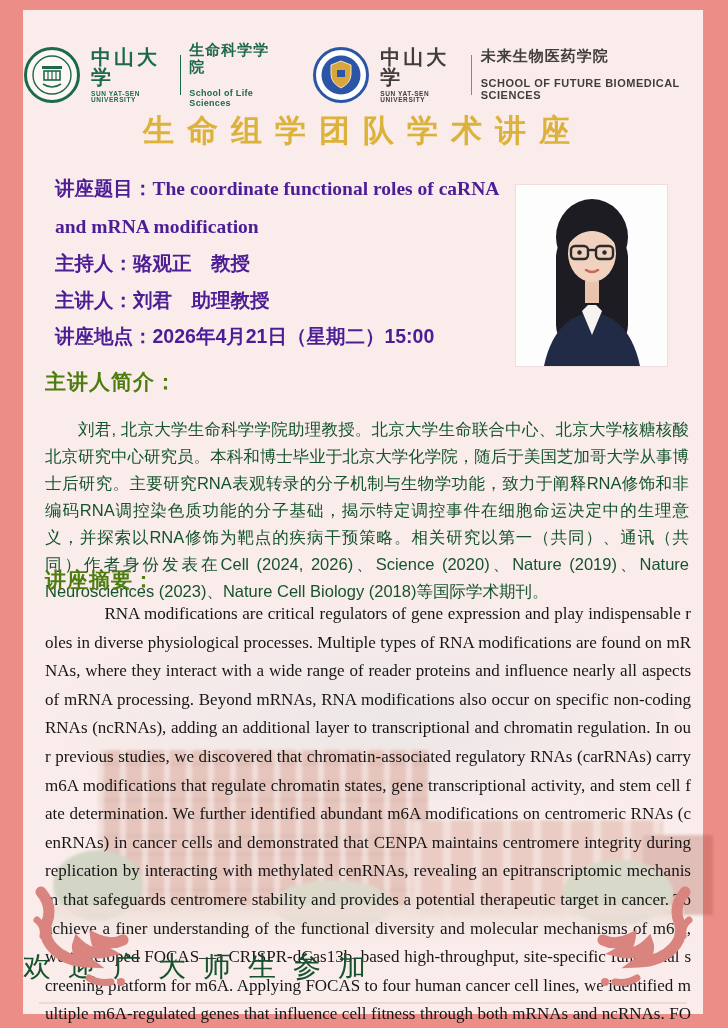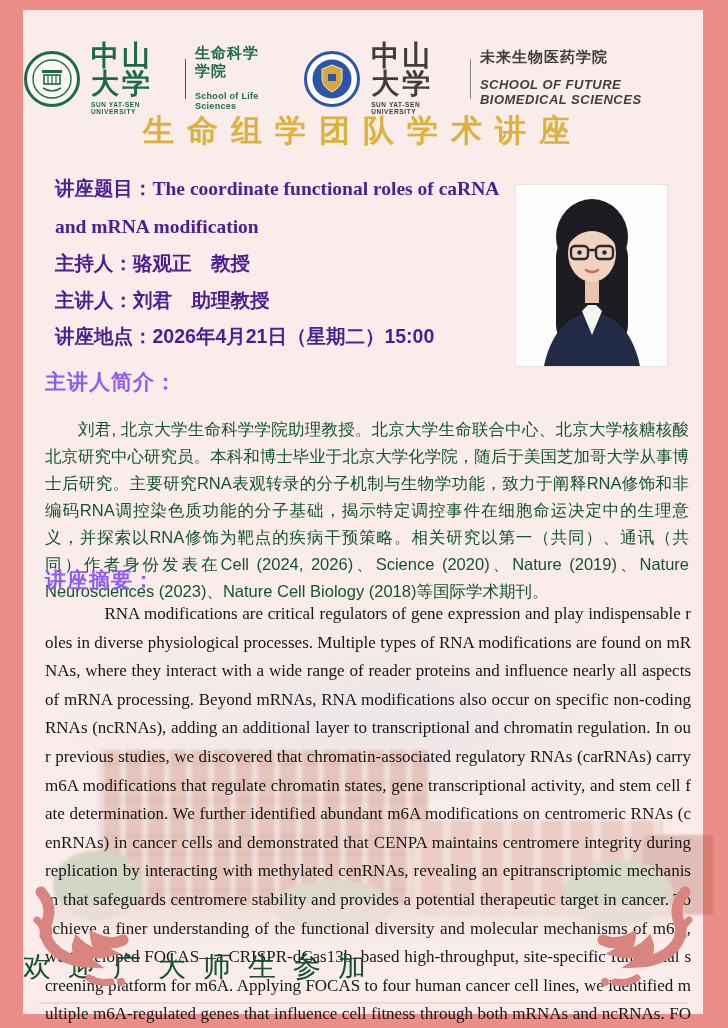--- a/index.html
+++ b/index.html
@@ -18,31 +18,31 @@
   }
   
   .logo-row{
     position:absolute;top:32px;left:0;right:0;
     display:flex;justify-content:center;align-items:center;gap:34px;
   }
   .logo-group{display:flex;align-items:center;gap:10px;}
   .emblem{width:58px;height:58px;flex:0 0 auto;}
   .logo-text{display:flex;align-items:center;gap:9px;}
   .uni-block{display:flex;flex-direction:column;align-items:center;line-height:1;}
-  .uni-cn{font-family:"Liberation Serif","DejaVu Serif",serif;font-weight:bold;font-size:28px;letter-spacing:3px;}
+  .uni-cn{font-family:"Liberation Serif","DejaVu Serif",serif;font-weight:bold;font-size:20px;letter-spacing:3px;}
   .uni-en{font-size:6.5px;letter-spacing:.6px;margin-top:4px;font-weight:bold;}
   .divider{width:1px;height:40px;}
   .dept-block{display:flex;flex-direction:column;line-height:1.15;}
   .dept-cn{font-family:"Liberation Serif","DejaVu Serif",serif;font-weight:bold;font-size:15px;letter-spacing:1px;}
   .dept-en{font-size:9px;font-weight:bold;margin-top:11px;letter-spacing:.3px;}
   .green  .uni-cn,.green .uni-en,.green .dept-cn,.green .dept-en{color:#1d6a4b;}
   .green  .divider{background:#1d6a4b;}
   .dark   .uni-cn,.dark .uni-en,.dark .dept-cn,.dark .dept-en{color:#413d3d;}
   .dark   .divider{background:#8a8686;}
-  .dark   .dept-en{font-size:13px;letter-spacing:.5px;font-style:italic;}
+  .dark   .dept-en{font-size:11px;letter-spacing:.5px;}
   
   .poster-title{
     position:absolute;top:100px;left:0;right:0;text-align:center;
     font-family:"Liberation Serif","DejaVu Serif",serif;
     font-size:31px;font-weight:bold;color:#ddb23a;letter-spacing:13px;
   }
   
   .details{
     position:absolute;left:32px;top:160px;width:462px;
     font-size:19.5px;font-weight:bold;color:#4c1d95;line-height:36.5px;
@@ -52,21 +52,21 @@
   .detail-value{font-family:"Liberation Serif","DejaVu Serif",serif;}
   .detail-value.cjk{font-family:"Liberation Sans","DejaVu Sans",sans-serif;}
   
   .photo{
     position:absolute;left:493px;top:175px;width:151px;height:181px;
     background:#ffffff;box-shadow:0 0 0 1px #eddfdd;
   }
   .photo svg{display:block;width:100%;height:100%;}
   
   .section-heading{
-    font-size:21px;font-weight:bold;color:#8b5cf6;letter-spacing:1px;
+    font-size:21px;font-weight:bold;color:#4d7c0f;letter-spacing:1px;
     font-family:"Liberation Serif","DejaVu Serif",serif;
   }
   .bio-section{position:absolute;left:22px;top:358px;width:644px;}
   .bio-text{
     margin-top:20px;font-size:16.5px;line-height:27px;color:#14532d;
     text-align:justify;text-indent:2em;
   }
   .abstract-section{position:absolute;left:22px;top:556px;width:646px;}
   .abstract-text{
     margin-top:6px;font-family:"Liberation Serif","DejaVu Serif",serif;

